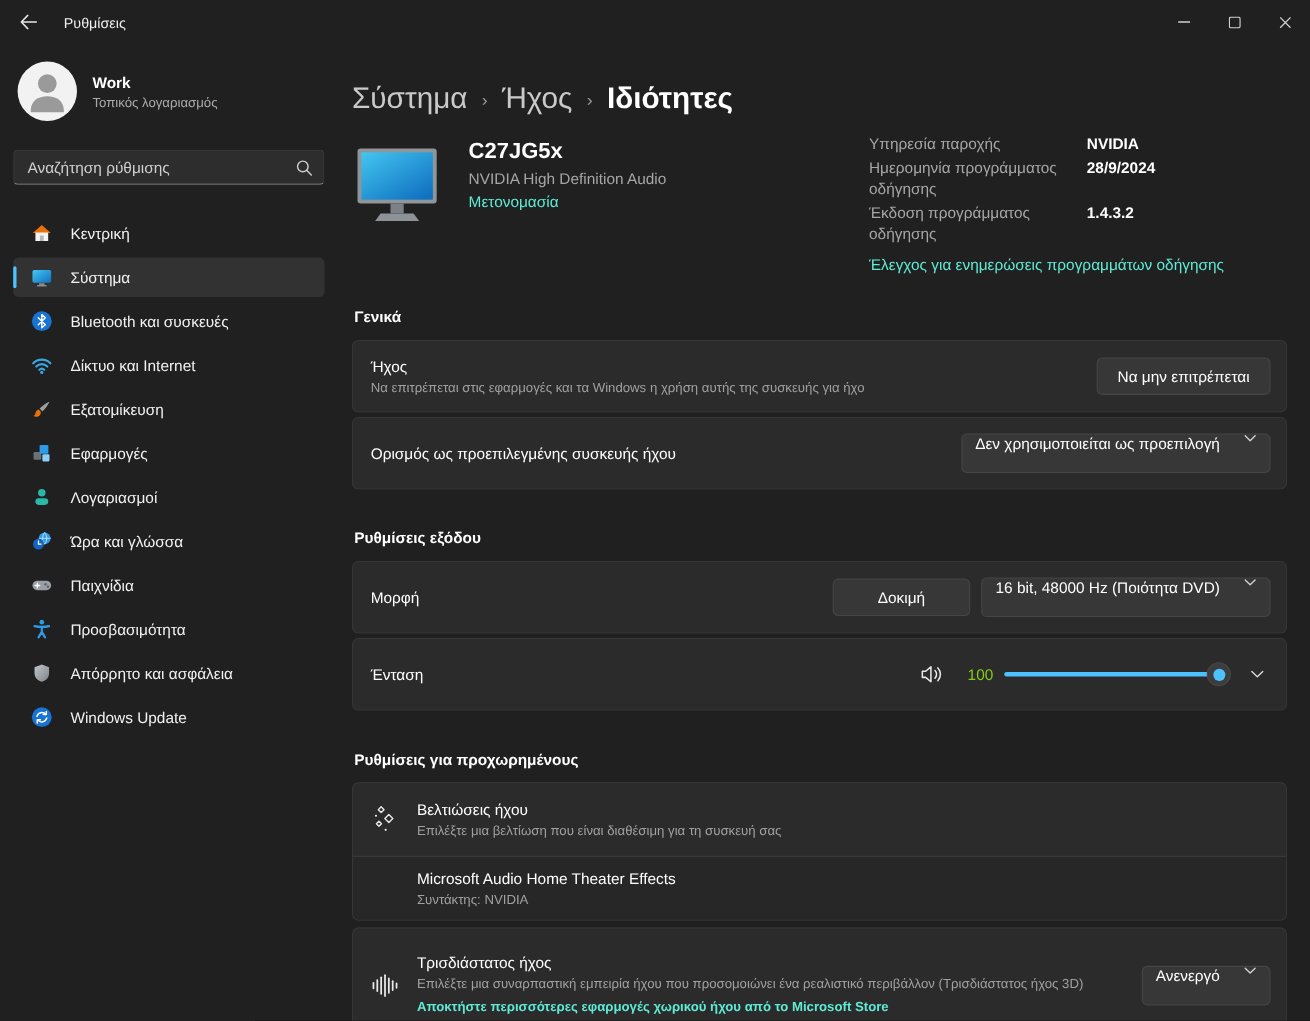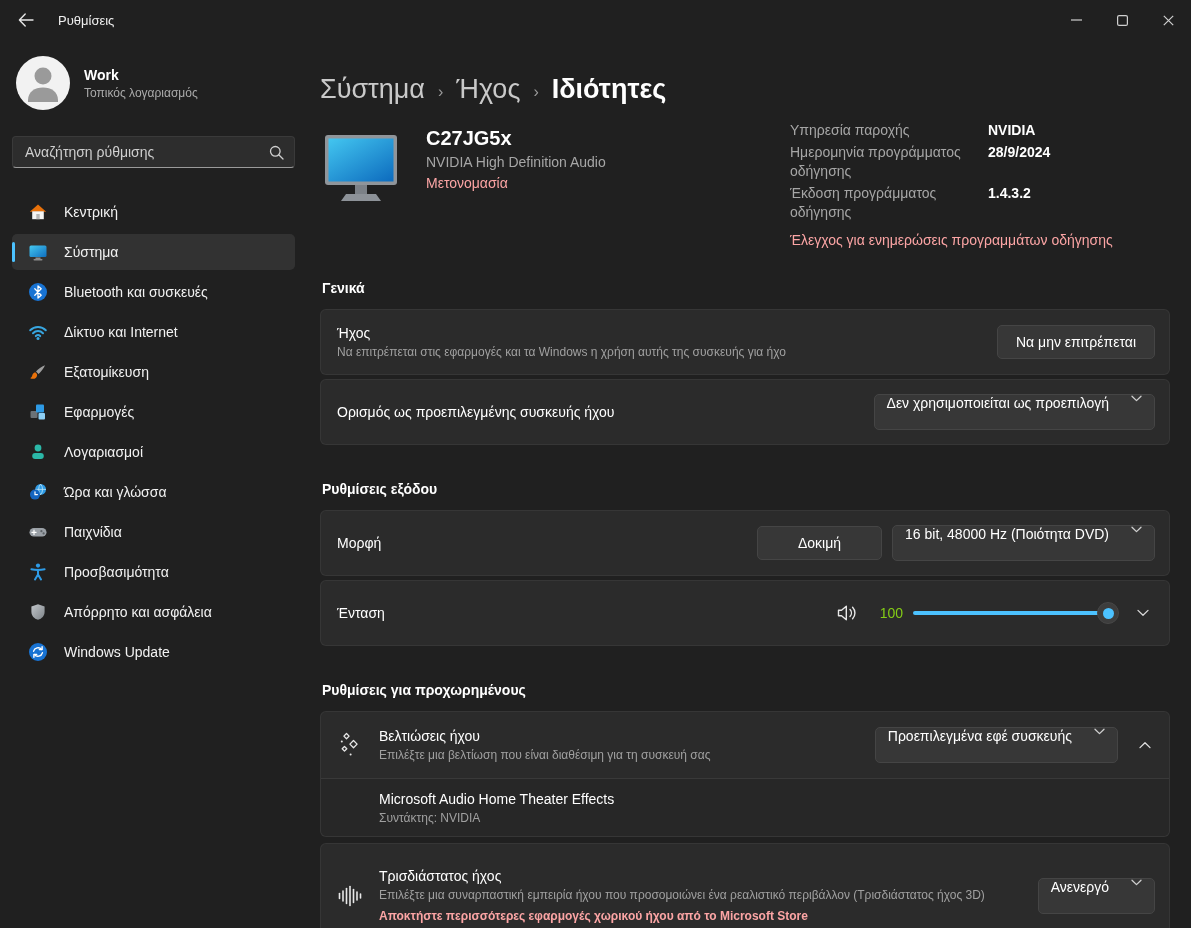--- a/index.html
+++ b/index.html
@@ -40,21 +40,21 @@
   .breadcrumb{display:flex;align-items:center;gap:13px;font-size:27px;margin-top:16px;}
   .crumb{color:#c9c9c9;cursor:pointer;}
   .crumb.current{color:#ffffff;font-weight:700;cursor:default;}
   .crumb-sep{font-size:16px;color:#9a9a9a;padding-top:4px;}
 
   
   .device-row{display:flex;margin-top:20px;}
   .device-left{display:flex;gap:24px;}
   .device-name{font-size:20px;font-weight:700;margin-top:2px;}
   .device-desc{font-size:14px;color:#a6a6a6;margin-top:4px;}
-  .link{color:#fca5a5;cursor:pointer;}
+  .link{color:#5eead4;cursor:pointer;}
   .device-rename{font-size:14px;margin-top:5px;display:inline-block;}
   .driver{margin-left:auto;width:380px;font-size:14px;margin-top:-4px;}
   .driver-row{display:flex;margin-bottom:3px;line-height:19px;}
   .driver-label{width:198px;flex:none;color:#a6a6a6;}
   .driver-value{font-weight:700;}
   .driver-link{font-size:14px;margin-top:6px;display:inline-block;line-height:19px;}
 
   
   .section-label{font-size:14px;font-weight:700;margin:30px 0 13px 2px;}
   .card{background:#2b2b2b;border:1px solid rgba(255,255,255,0.055);border-radius:6px;
@@ -421,35 +421,20 @@
                   </g>
                   <circle cx="3.8" cy="9.6" r="1" fill="#e8e8e8"></circle>
                   <circle cx="12.6" cy="22.4" r="1" fill="#e8e8e8"></circle>
                 </svg>
             </span>
           </div>
           <div>
             <div class="row-title">Βελτιώσεις ήχου</div>
             <div class="row-sub">Επιλέξτε μια βελτίωση που είναι διαθέσιμη για τη συσκευή σας</div>
           </div>
-          <div class="controls" style="gap:17px;">
-            <div class="dropdown">
-              <span>Προεπιλεγμένα εφέ συσκευής</span>
-              <span class="chev">
-                  <svg width="11" height="7" viewBox="0 0 11 7">
-                    <path d="M1 1.2l4.5 4.4L10 1.2" fill="none" stroke="#cfcfcf" stroke-width="1.3" stroke-linecap="round" stroke-linejoin="round"></path>
-                  </svg>
-                </span>
-            </div>
-            <span style="padding:4px;">
-              <svg width="12" height="8" viewBox="0 0 12 8">
-                  <path d="M1 6.6l5-4.8 5 4.8" fill="none" stroke="#e0e0e0" stroke-width="1.3" stroke-linecap="round" stroke-linejoin="round"></path>
-                </svg>
-            </span>
-          </div>
         </div>
         <div class="divider"></div>
         <div class="expander-content">
           <div class="row-title">Microsoft Audio Home Theater Effects</div>
           <div class="row-sub">Συντάκτης: NVIDIA</div>
         </div>
       </div>
 
       <div class="card spatial" style="margin-top:6px;">
         <div class="icon-col">

